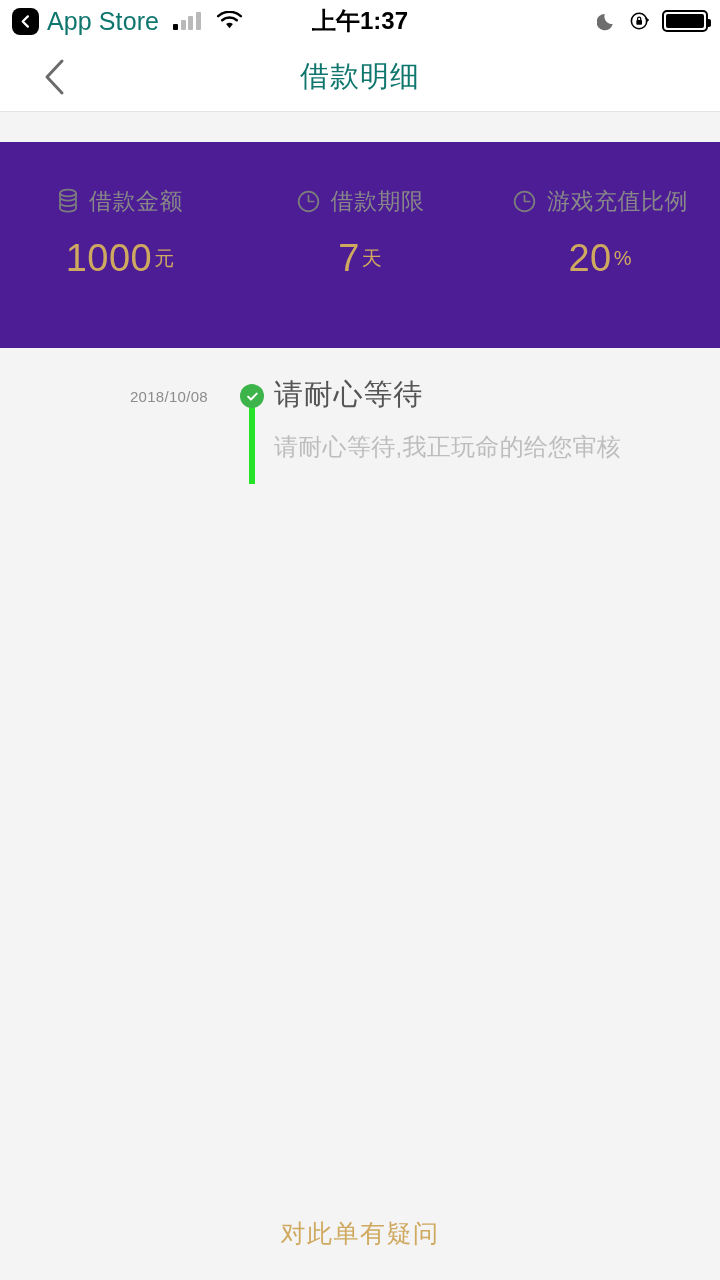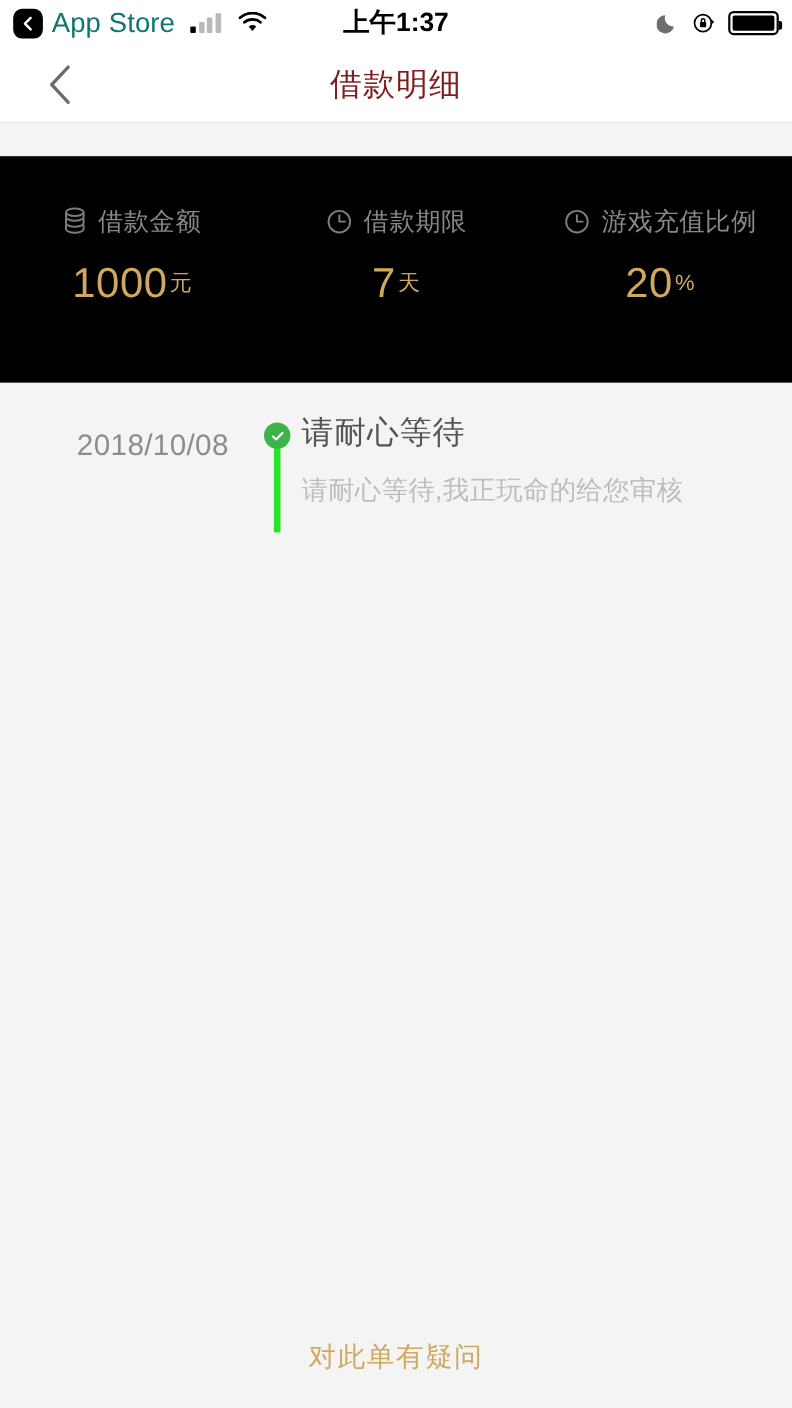--- a/index.html
+++ b/index.html
@@ -140,34 +140,34 @@
     width: 110px;
     height: 69px;
     display: flex;
     align-items: center;
     justify-content: center;
   }
   .nav-title {
     width: 100%;
     text-align: center;
     font-size: 29px;
-    color: #7f1d1d;
+    color: #0f766e;
     font-weight: 500;
     letter-spacing: 1px;
   }
   .nav-gap {
     height: 31px;
     background: #f4f4f4;
     border-top: 1px solid #e3e3e3;
     box-sizing: border-box;
   }
 
   
   .summary-card {
-    background: #000000;
+    background: #4c1d95;
     height: 206px;
     display: flex;
     align-items: flex-start;
     box-sizing: border-box;
     padding-top: 44px;
   }
   .summary-col {
     flex: 1 1 0;
     display: flex;
     flex-direction: column;
@@ -215,21 +215,21 @@
     align-items: flex-start;
   }
   .tl-time {
     flex: 0 0 230px;
     text-align: right;
     padding-right: 22px;
     box-sizing: border-box;
     padding-top: 11px;
   }
   .tl-date, .tl-clock {
-    font-size: 27px;
+    font-size: 15px;
     color: #8c8c8c;
     line-height: 1.35;
     letter-spacing: 0.3px;
   }
   .tl-rail {
     flex: 0 0 44px;
     display: flex;
     flex-direction: column;
     align-items: center;
     padding-top: 8px;

